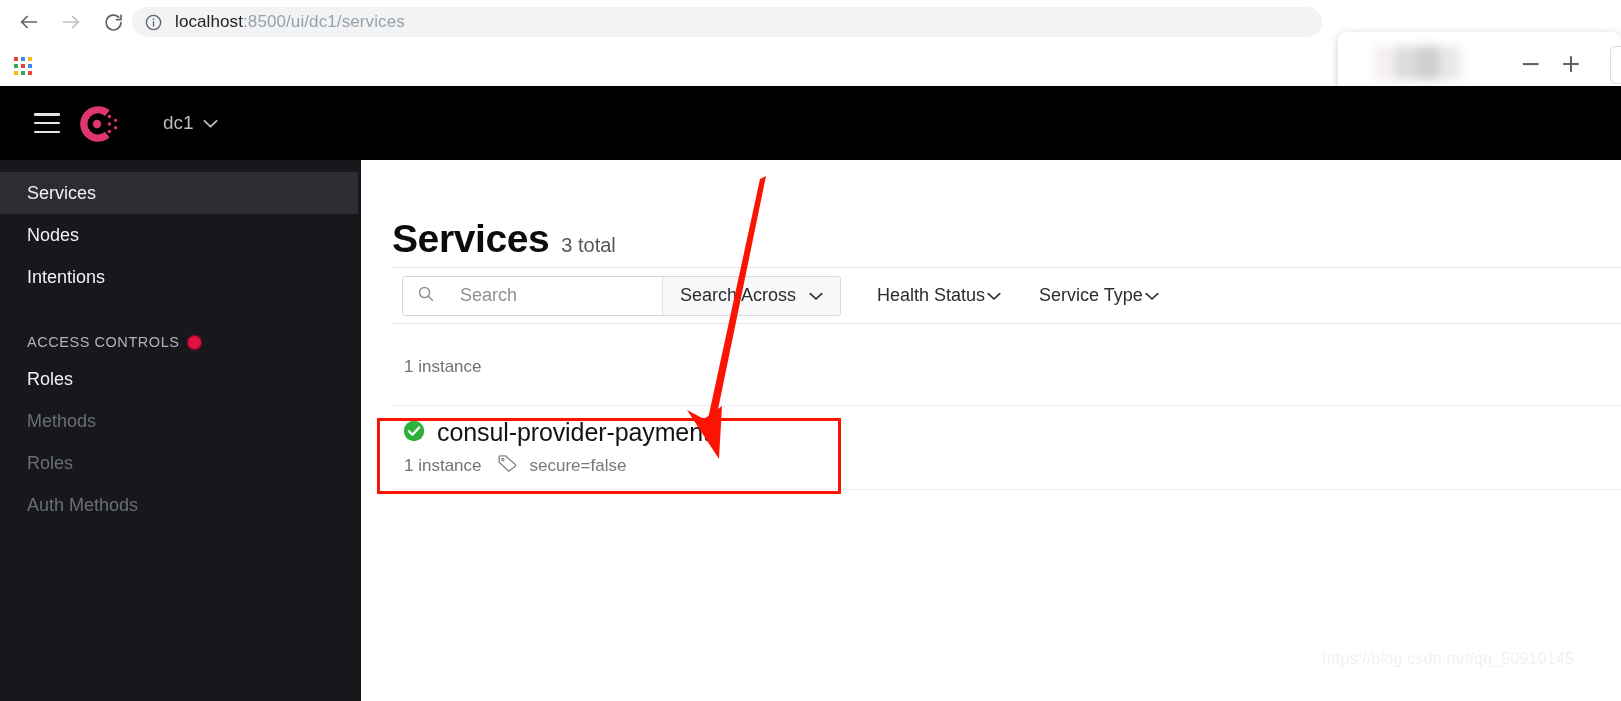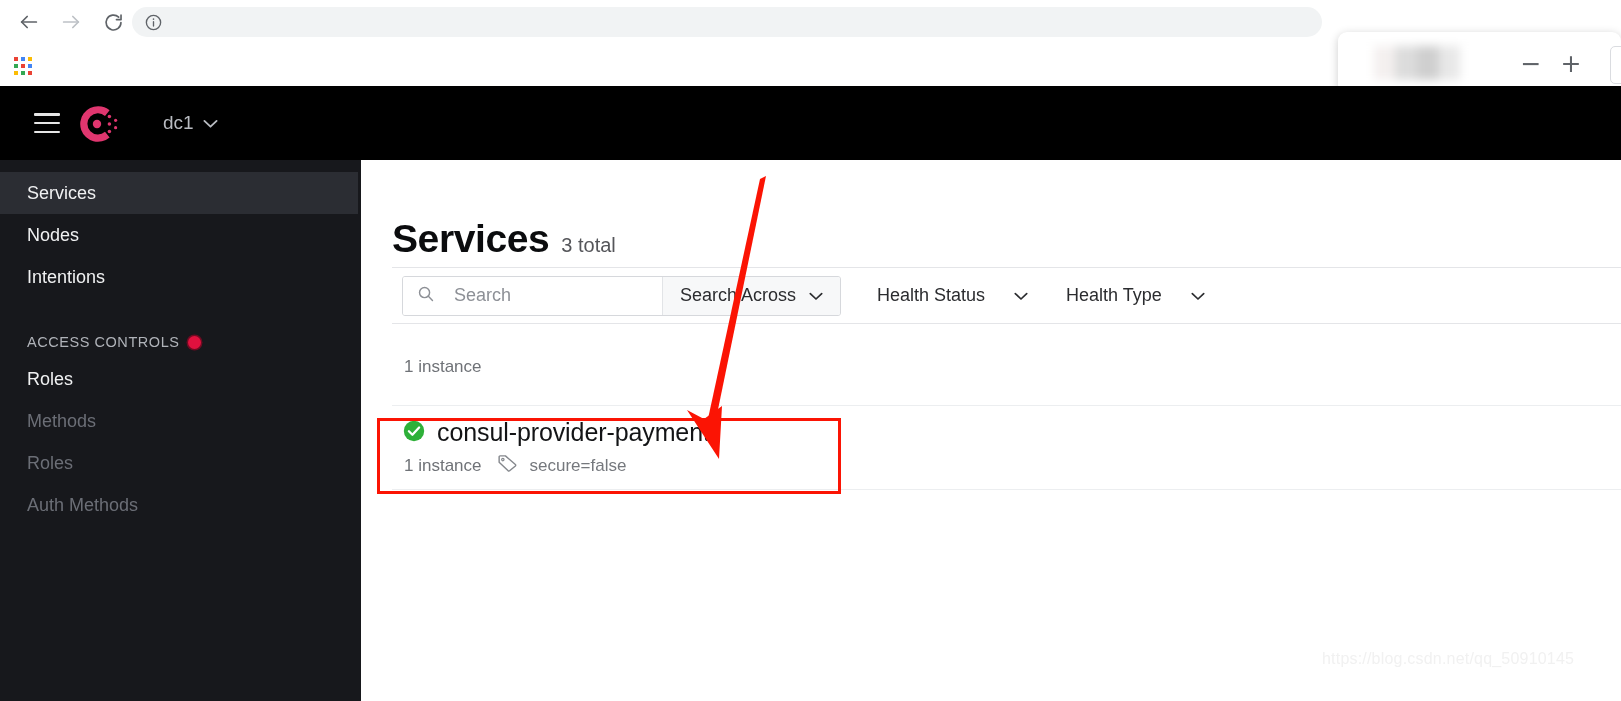--- a/index.html
+++ b/index.html
@@ -270,21 +270,21 @@
     height: 38px;
     border: 1px solid #d6d8dc;
     border-radius: 3px;
     background: #fff;
     overflow: hidden;
   }
   .search-field {
     width: 245px;
     display: flex;
     align-items: center;
-    gap: 17px;
+    gap: 23px;
     padding-left: 14px;
     background: #ffffff;
   }
   .search-input {
     border: none;
     outline: none;
     font-size: 18px;
     color: #2b2c2f;
     width: 175px;
     background: transparent;
@@ -299,21 +299,21 @@
     align-items: center;
     justify-content: center;
     gap: 13px;
     font-size: 18px;
     color: #2b2c2f;
   }
   .dropdown {
     margin-left: 30px;
     display: flex;
     align-items: center;
-    gap: 29px;
+    gap: 2px;
     font-size: 18px;
     color: #2b2c2f;
     height: 38px;
     padding: 0 4px;
   }
   .dropdown.first { margin-left: 32px; }
 
   .service-list {
     position: absolute;
     left: 31px; top: 162px;
@@ -416,20 +416,21 @@
     </div>
 
     <div class="omnibox">
       <span class="info-icon">
         <svg width="19" height="19" viewBox="0 0 24 24" fill="none" stroke="#5f6368" stroke-width="1.7">
           <circle cx="12" cy="12" r="9"></circle>
           <path d="M12 11v5.5" stroke-linecap="round"></path>
           <circle cx="12" cy="7.8" r="1.05" fill="#5f6368" stroke="none"></circle>
         </svg>
       </span>
+      <span class="url-text"><span class="url-host">localhost</span><span>:8500/ui/dc1/services</span></span>
     </div>
   </div>
 
   <div class="bookmarks-row">
     <div class="apps-icon" id="apps-icon">
         <i style="background: rgb(234, 67, 53);"></i>
         <i style="background: rgb(66, 133, 244);"></i>
         <i style="background: rgb(251, 188, 4);"></i>
         <i style="background: rgb(52, 168, 83);"></i>
         <i style="background: rgb(234, 67, 53);"></i>
@@ -581,21 +582,21 @@
       <div class="dropdown first">
         <span>Health Status</span>
         <span>
           <svg width="14" height="9" viewBox="0 0 14 9" fill="none" stroke="#2b2c2f" stroke-width="1.7" stroke-linecap="round" stroke-linejoin="round">
             <path d="M1.3 1.6 L7 7 L12.7 1.6"></path>
           </svg>
         </span>
       </div>
 
       <div class="dropdown">
-        <span>Health Type</span>
+        <span>Service Type</span>
         <span>
           <svg width="14" height="9" viewBox="0 0 14 9" fill="none" stroke="#2b2c2f" stroke-width="1.7" stroke-linecap="round" stroke-linejoin="round">
             <path d="M1.3 1.6 L7 7 L12.7 1.6"></path>
           </svg>
         </span>
       </div>
     </div>
 
     <div class="service-list">
 

